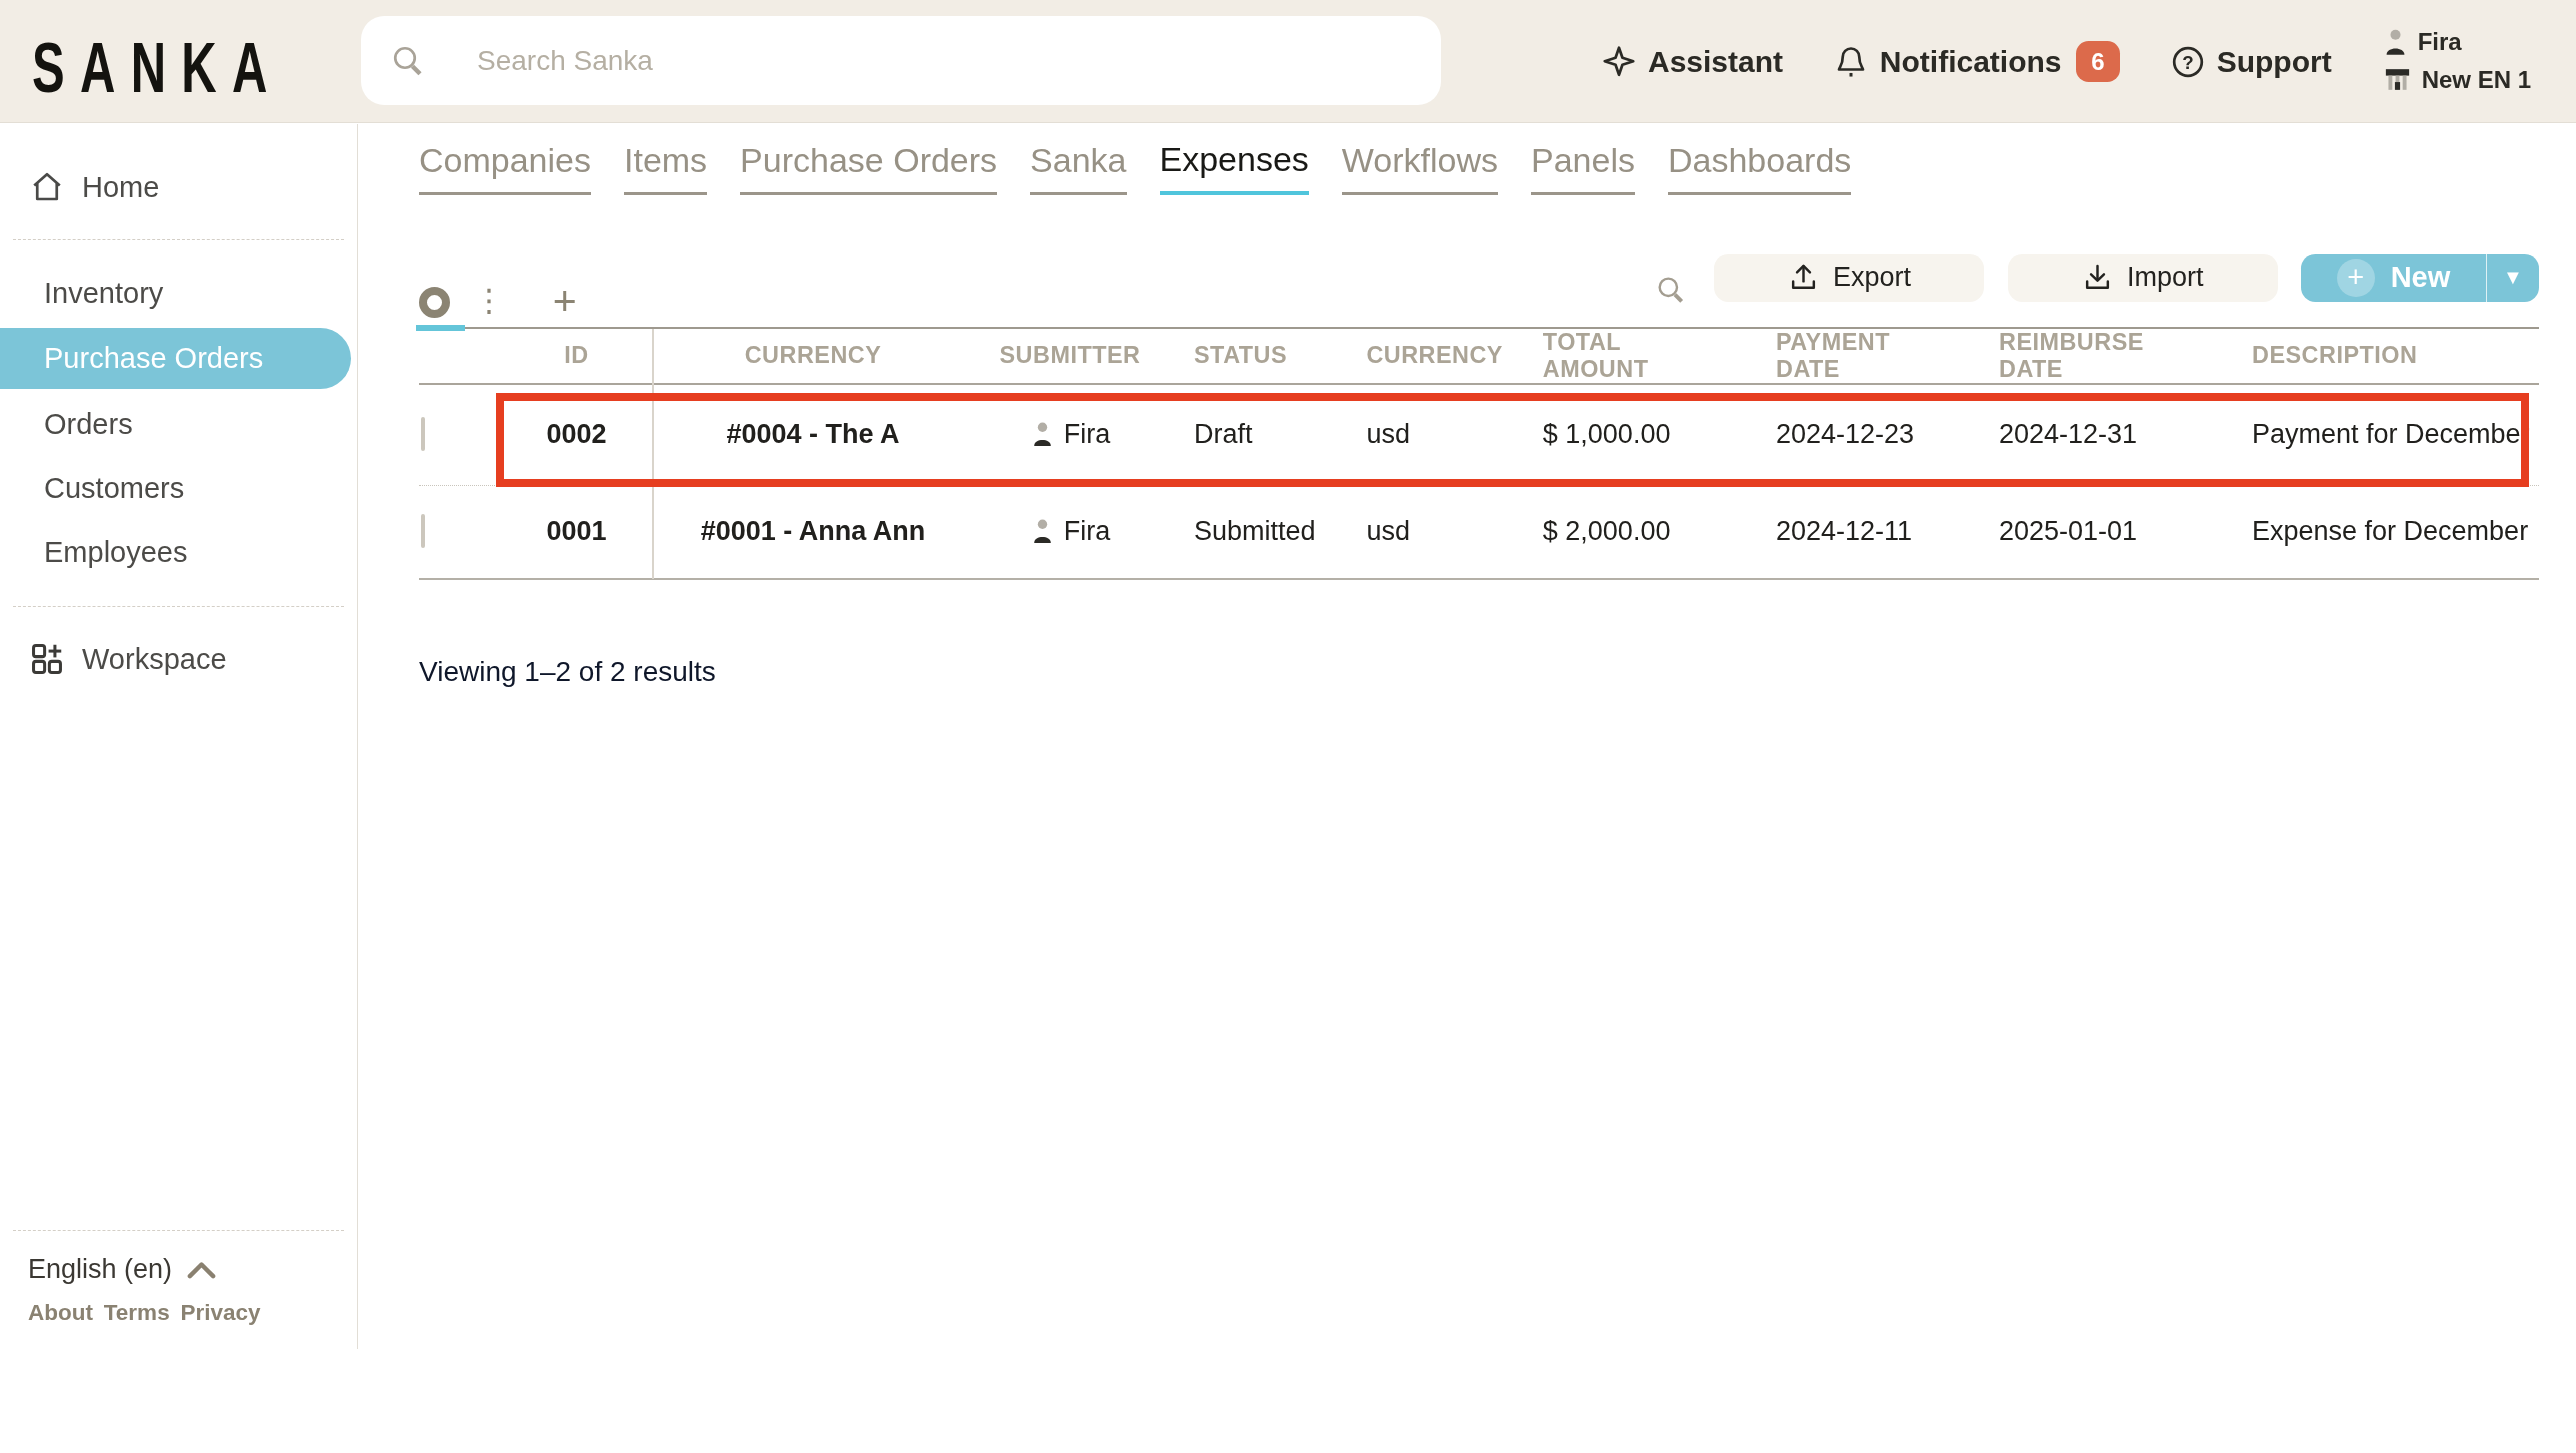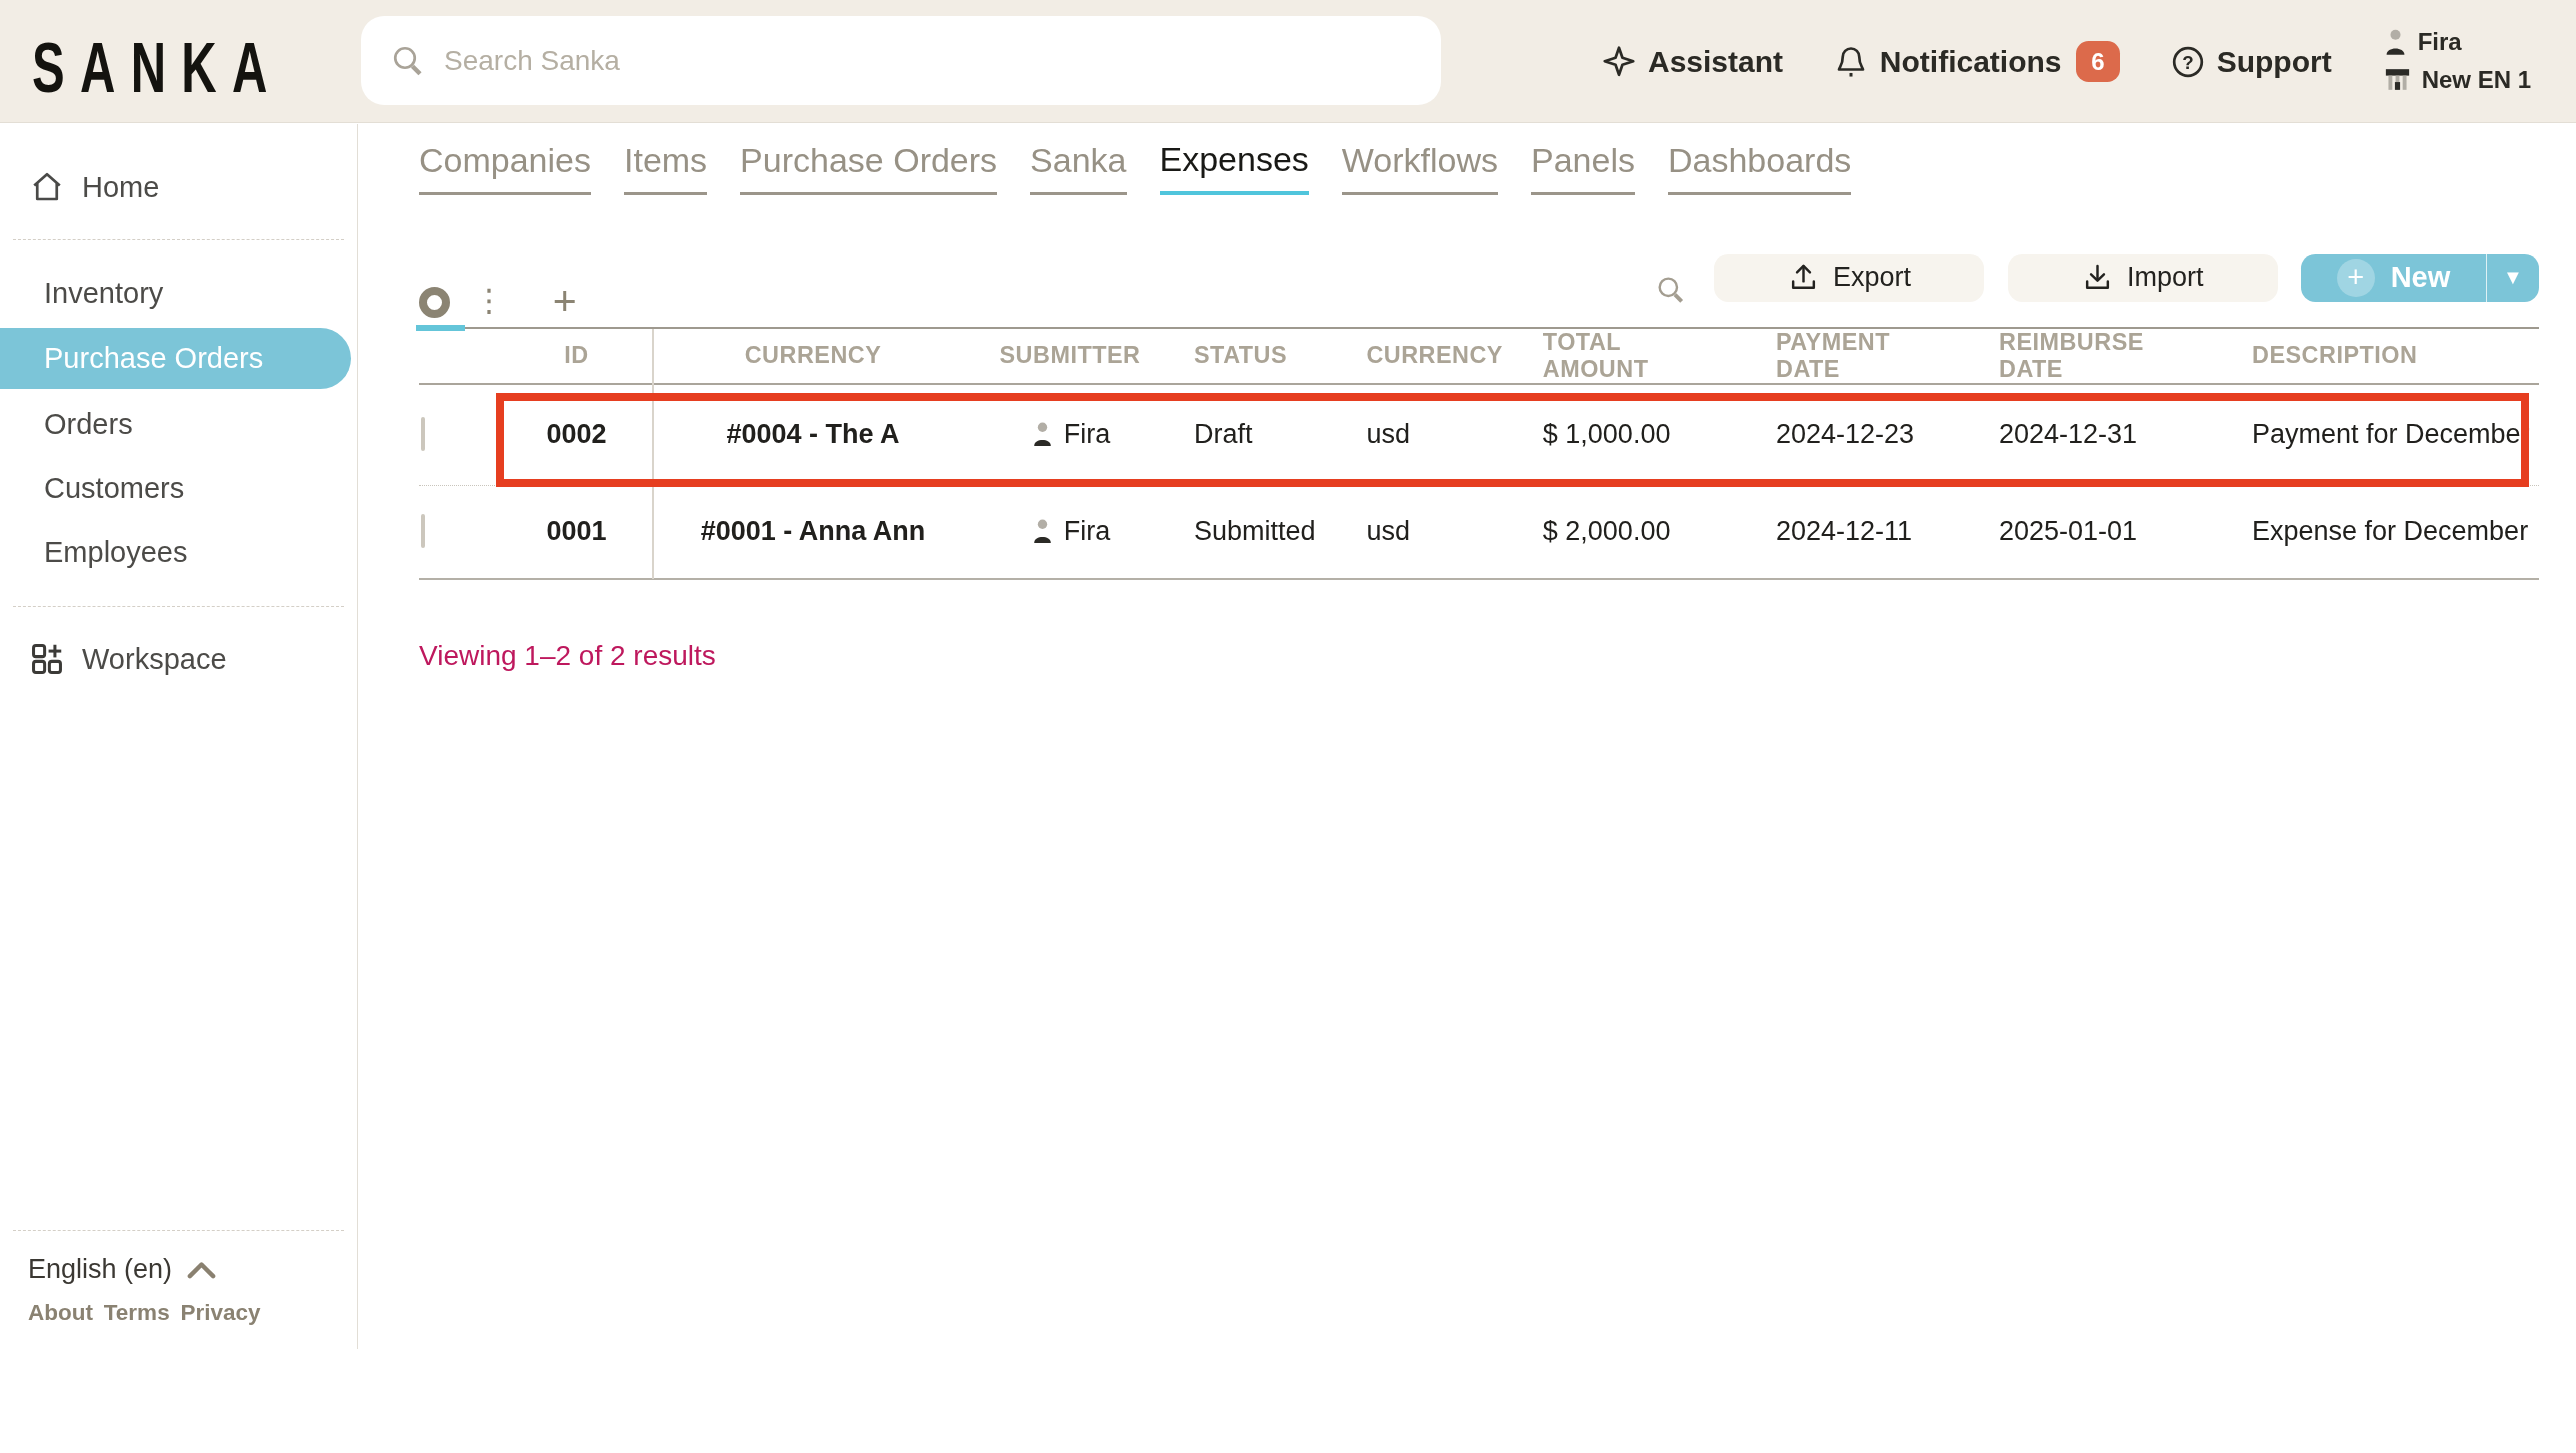--- a/index.html
+++ b/index.html
@@ -6,21 +6,21 @@
   html,body { width:2576px; height:1453px; background:#ffffff;
     font-family:"Liberation Sans", sans-serif; color:#21201d; overflow:hidden; }
 
   
   .topbar { position:absolute; left:0; top:0; width:2576px; height:123px;
     background:#f2ede5; border-bottom:0.9px solid #e3ded5; }
   .logo { position:absolute; left:32px; top:27px; font-size:49px; font-weight:700;
     letter-spacing:15.3px; color:#14130f; transform:scaleY(1.45); transform-origin:top left; }
   .searchwrap { position:absolute; left:361px; top:16px; width:1080px; height:89px; }
   .searchwrap input { width:100%; height:100%; border:none; outline:none; border-radius:23.4px;
-    background:#ffffff; font-size:28px; padding-left:83px; color:#3a3833;
+    background:#ffffff; font-size:28px; padding-left:116px; color:#3a3833;
     font-family:"Liberation Sans", sans-serif; }
   .searchwrap input::placeholder { color:#b5afa3; }
   .search-ico { position:absolute; left:29px; top:27px; }
 
   .tb-right { position:absolute; right:0; top:0; height:123px; display:flex; align-items:center; }
   .tb-item { display:flex; align-items:center; gap:10.8px; font-size:30px; font-weight:700;
     color:#2b2a25; margin-right:50px; cursor:pointer; }
   .badge { background:#dc6a4b; color:#fff; font-size:24px; font-weight:700;
     border-radius:12.6px; padding:6.3px 15.3px; margin-left:3.6px; }
   .userblock { display:flex; flex-direction:column; gap:7.2px; margin-right:45px; }
@@ -86,21 +86,21 @@
   .b { font-weight:700; }
   .pl-status { padding-left:27px; } .pl-cur { padding-left:5.4px; } .pl-tot { padding-left:10.8px; }
   .pl-pay { padding-left:59px; } .pl-reim { padding-left:39px; } .pl-desc { padding-left:40px; }
   .cellflex { display:flex; align-items:center; gap:9px; justify-self:center; }
   .checkbox { width:40px; height:41px; border:2.7px solid #ccc7bd; border-radius:10.8px;
     background:#fff; margin-left:1.8px; cursor:pointer; }
   .vdivider { position:absolute; left:233px; top:0; width:1.8px; height:250px; background:#d9d4cb; }
   .annotation { position:absolute; left:77px; top:64px; width:2033px; height:94px;
     border:8px solid #e63e20; pointer-events:none; z-index:5; }
 
-  .results { margin-top:60px; font-size:28px; color:#be185d; }
+  .results { margin-top:76px; font-size:28px; color:#0f172a; }
 
   svg { display:block; }
 </style>
 </head>
 <body>
 
 <div class="topbar">
   <div class="logo">SANKA</div>
 
   <div class="searchwrap">

